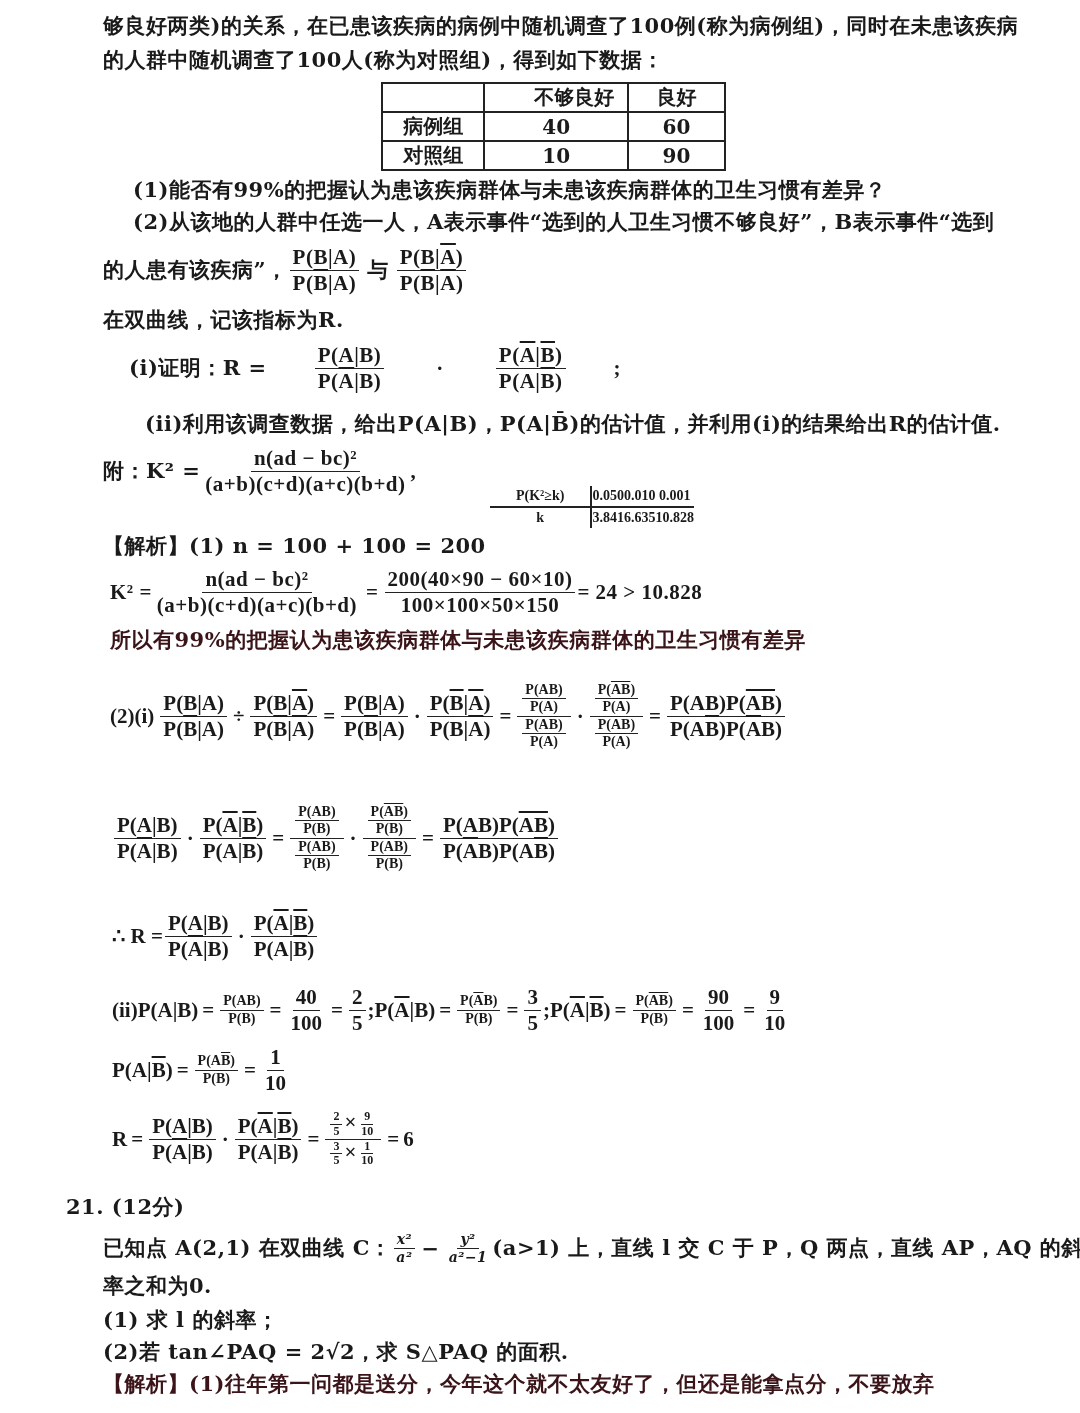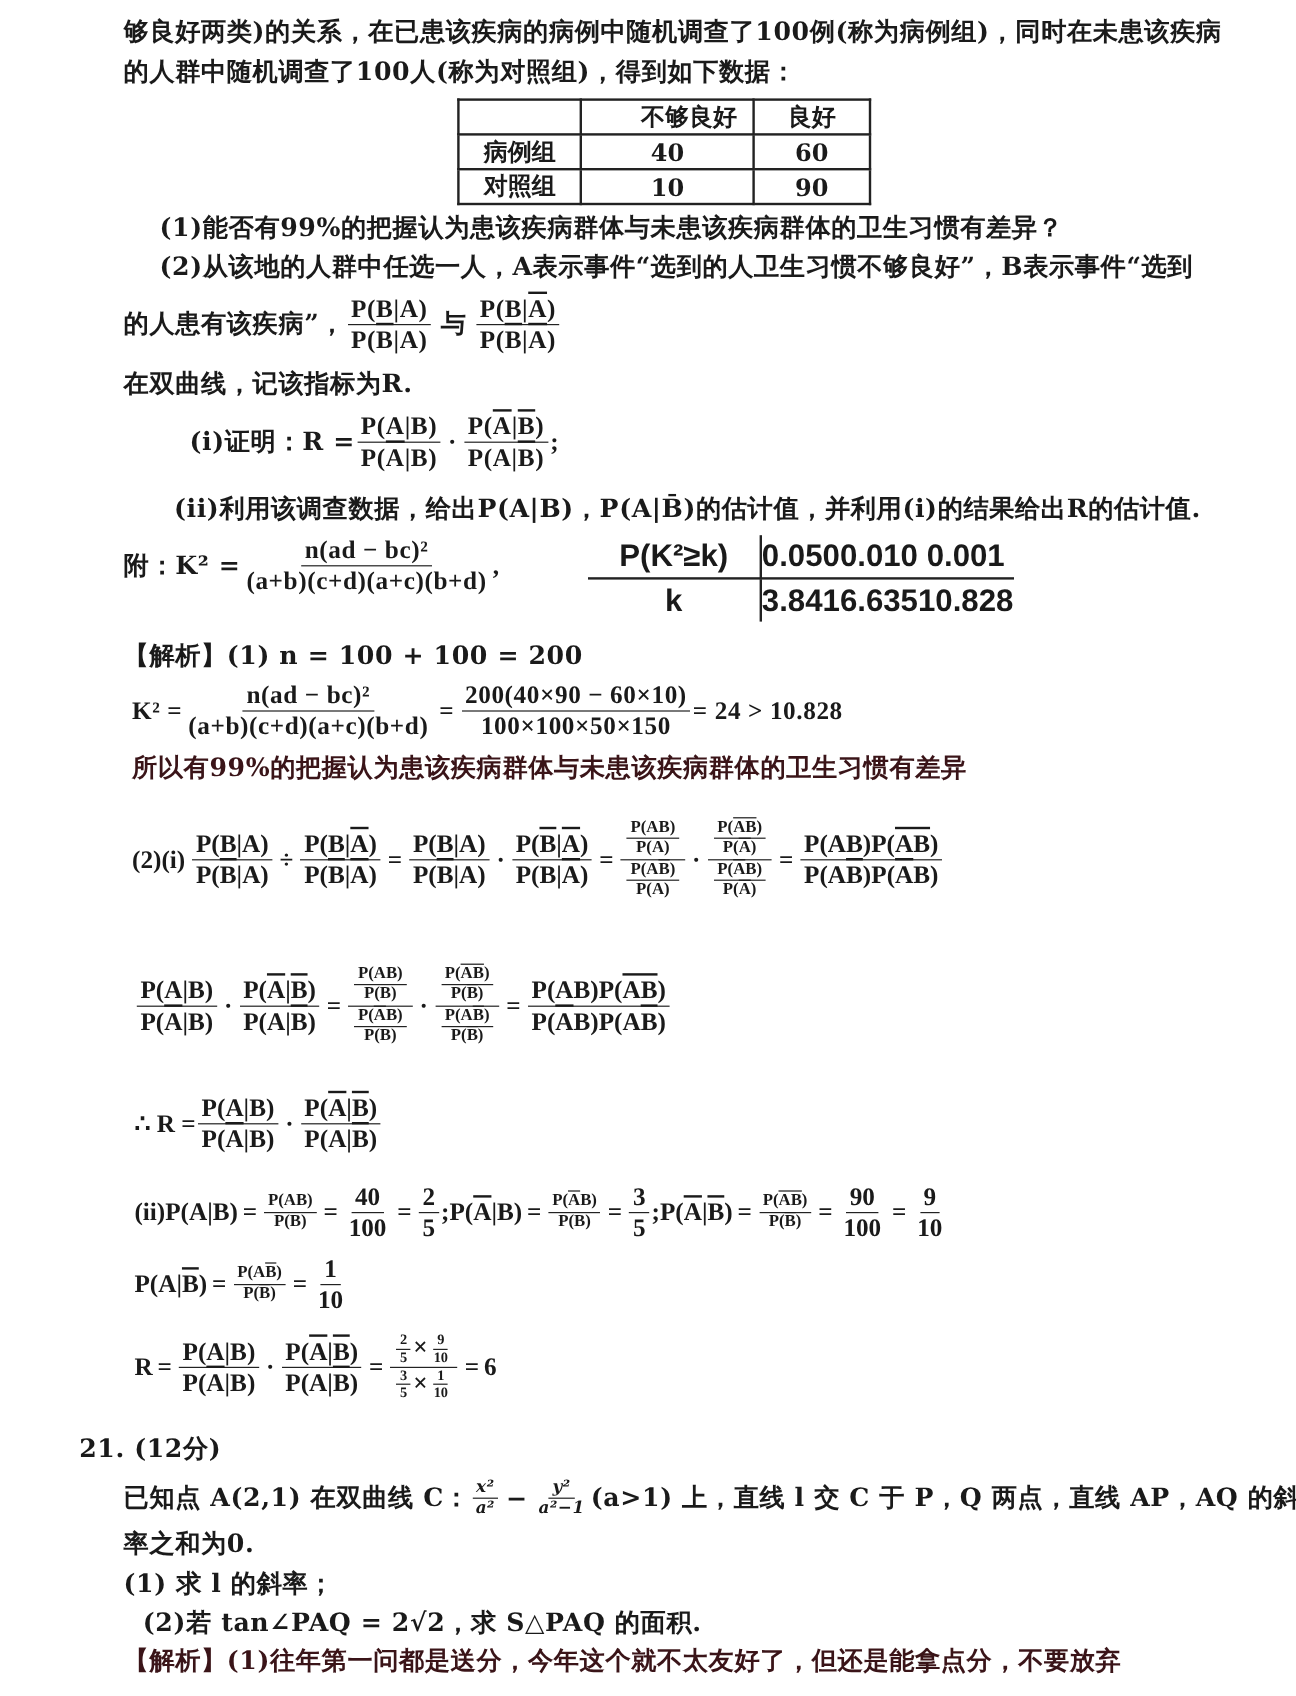--- a/index.html
+++ b/index.html
@@ -16,21 +16,21 @@
   .frac { display:inline-flex; flex-direction:column; align-items:center; vertical-align:middle; margin:0 2px; }
   .frac > .num { padding:0 3px; border-bottom:1.6px solid #222; line-height:1.15; }
   .frac > .den { padding:0 3px; line-height:1.15; }
   .frac.small { font-size:14px; }
   .frac.tiny { font-size:12px; }
   .ovl { text-decoration:overline; }
   .eq { display:flex; align-items:center; font-family:"Liberation Serif", serif; font-weight:bold; }
   .eq .op { margin:0 4px; }
   table.data { border-collapse:collapse; font-weight:bold; font-size:20px; }
   table.data td { border:2px solid #222; height:26px; text-align:center; padding:0; }
-  .ktable { border-collapse:collapse; font-family:Liberation Sans, sans-serif; font-weight:bold; font-size:26px; }
+  .ktable { border-collapse:collapse; font-family:Liberation Serif, serif; font-weight:bold; font-size:14px;margin-top:40px; }
   .ktable td { padding:2px 0; text-align:center; }
   .ktable tr.top td { border-bottom:2px solid #222; }
   .ktable td.lab { text-align:center; border-right:2px solid #222; padding:2px 26px; }
 </style>
 </head>
 <body>
 
 <div class="abs line" style="left:103px; top:12px;">够良好两类)的关系，在已患该疾病的病例中随机调查了100例(称为病例组)，同时在未患该疾病</div>
 <div class="abs line" style="left:103px; top:46px;">的人群中随机调查了100人(称为对照组)，得到如下数据：</div>
 
@@ -64,21 +64,21 @@
       <span class="den">P(<span class="ovl">B</span>|A)</span>
     </span>
   <span style="font-family:'DejaVu Serif',serif; margin:0 6px;">与</span>
   <span class="frac">
       <span class="num">P(B|<span class="ovl">A</span>)</span>
       <span class="den">P(<span class="ovl">B</span>|<span class="ovl">A</span>)</span>
     </span>
 </div>
 <div class="abs line" style="left:103px; top:306px;">在双曲线，记该指标为R.</div>
 
-<div class="abs line eq" style="left:158px; top:336px; height:64px;">
+<div class="abs line eq" style="left:129px; top:336px; height:64px;gap:46px;">
   <span style="font-family:'DejaVu Serif',serif;">(i)证明：R =</span>
   <span class="frac">
       <span class="num">P(A|B)</span>
       <span class="den">P(<span class="ovl">A</span>|B)</span>
     </span>
   <span class="op">·</span>
   <span class="frac">
       <span class="num">P(<span class="ovl">A</span>|<span class="ovl">B</span>)</span>
       <span class="den">P(A|<span class="ovl">B</span>)</span>
     </span>
@@ -339,14 +339,14 @@
     </span>
   <span class="op">−</span>
   <span class="frac small">
       <span class="num ital">y²</span>
       <span class="den ital">a²−1</span>
     </span>
   <span>(a&gt;1) 上，直线 l 交 C 于 P，Q 两点，直线 AP，AQ 的斜</span>
 </div>
 <div class="abs line" style="left:103px; top:1272px;">率之和为0.</div>
 <div class="abs line" style="left:103px; top:1306px;">(1) 求 l 的斜率；</div>
-<div class="abs line" style="left:119px; top:1338px;">(2)若 tan∠PAQ = 2√2，求 S△PAQ 的面积.</div>
+<div class="abs line" style="left:103px; top:1338px;">(2)若 tan∠PAQ = 2√2，求 S△PAQ 的面积.</div>
 <div class="abs line red" style="left:103px; top:1370px;">【解析】(1)往年第一问都是送分，今年这个就不太友好了，但还是能拿点分，不要放弃</div>
 
 </body></html>

